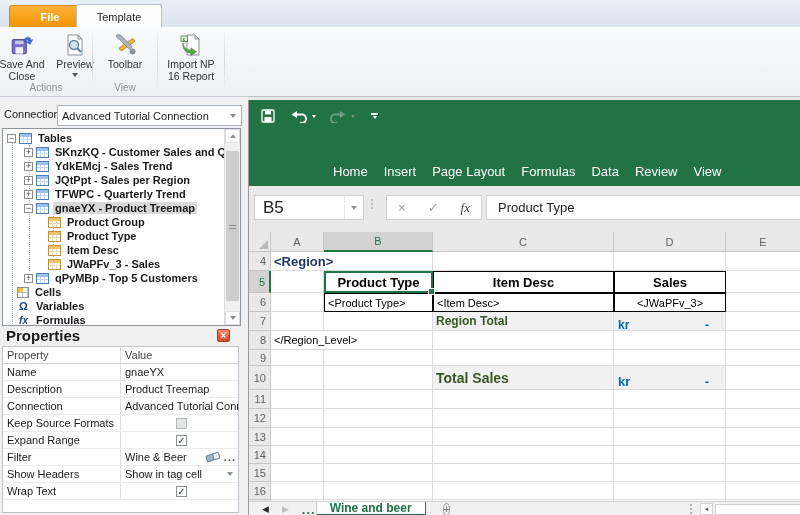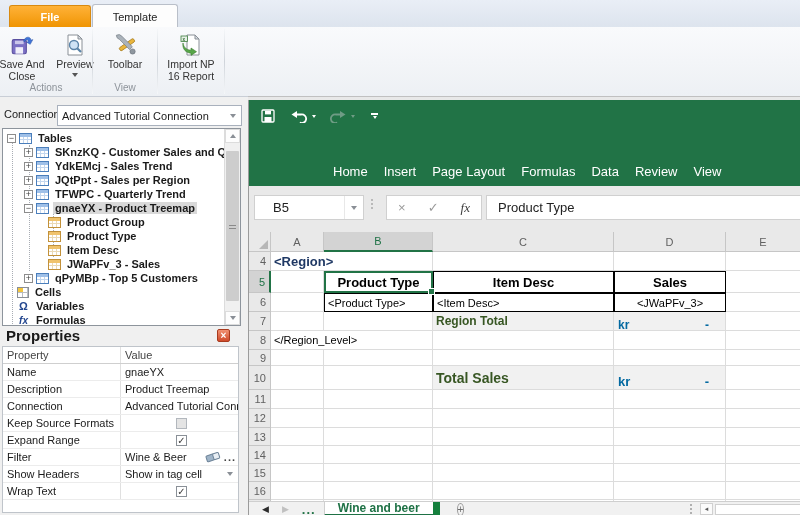--- a/index.html
+++ b/index.html
@@ -2,21 +2,21 @@
 <html><head>
 <meta charset="utf-8">
 <style>
   html,body{margin:0;padding:0;}
   body{font-family:"Liberation Sans","DejaVu Sans",sans-serif;background:#d9d9d9;}
   .app{position:relative;width:800px;height:515px;background:#f0f0f0;overflow:hidden;font-size:11px;color:#1a1a1a;}
 
   
   .tabstrip{position:absolute;left:0;top:0;width:800px;height:27px;background:linear-gradient(#e9eef6,#dde4ee);border-bottom:1px solid #cdd4de;}
   .file-tab{position:absolute;left:9px;top:5px;width:80px;height:22px;border-radius:3px 3px 0 0;background:linear-gradient(#ffb238,#ef9300);border:1px solid #d98a10;border-bottom:none;color:#fff;font-weight:bold;font-size:11px;display:flex;align-items:center;justify-content:center;}
-  .template-tab{position:absolute;left:92px;top:4px;width:84px;height:23px;border-radius:3px 3px 0 0;background:#fdfdfd;border:1px solid #b9bfc9;border-bottom:none;color:#222;font-size:11px;display:flex;align-items:center;justify-content:center;}
+  .template-tab{position:absolute;left:76px;top:4px;width:84px;height:23px;border-radius:3px 3px 0 0;background:#fdfdfd;border:1px solid #b9bfc9;border-bottom:none;color:#222;font-size:11px;display:flex;align-items:center;justify-content:center;}
   .ribbon{position:absolute;left:0;top:27px;width:800px;height:69px;background:linear-gradient(#f9fafc,#edf0f4);border-bottom:1px solid #c9ced6;display:flex;}
   .rgroup{display:flex;flex-direction:column;align-items:center;height:100%;}
   .rgroup .btns{flex:1;display:flex;align-items:flex-start;padding-top:3px;}
   .rgroup .glabel{color:#8d939a;font-size:10px;height:14px;}
   .gsep{width:1px;background:linear-gradient(#f5f7f9,#cfd4da,#f5f7f9);margin:2px 0;}
   .rbtn{display:flex;flex-direction:column;align-items:center;padding:2px 4px 0 4px;}
   .rbtn .ric{width:26px;height:26px;display:flex;align-items:center;justify-content:center;}
   .rbtn .rtext{font-size:10.5px;line-height:11.5px;text-align:center;color:#333;margin-top:1px;}
   .caret-dn{width:0;height:0;border-left:3px solid transparent;border-right:3px solid transparent;border-top:4px solid #555;margin-top:2px;}
 
@@ -78,21 +78,21 @@
   .xlstrip{position:absolute;left:248px;top:96px;width:552px;height:4px;background:#e8e8e8;border-top:1px solid #c0c0c0;}
   .xlribbon{position:absolute;left:0;top:0;width:552px;height:86px;background:#217346;}
   .qat{position:absolute;left:0;top:6px;height:20px;display:flex;align-items:center;}
   .qicon{display:flex;align-items:center;justify-content:center;}
   .qcaret{width:0;height:0;border-left:2.5px solid transparent;border-right:2.5px solid transparent;border-top:3.5px solid #fff;}
   .qcaret.dim{border-top-color:#6f9c85;}
   .xtabs{position:absolute;left:84px;bottom:0;height:30px;display:flex;align-items:center;gap:16px;color:#fff;font-size:13px;}
   .xtab{white-space:nowrap;}
   .fbar{position:absolute;left:0;top:86px;width:552px;height:46px;background:#e9e9e9;}
   .namebox{position:absolute;left:5px;top:9px;width:110px;height:25px;background:#fff;border:1px solid #d0d0d0;box-sizing:border-box;display:flex;align-items:center;}
-  .namebox .nv{flex:1;padding-left:18px;font-size:13px;color:#222;}
+  .namebox .nv{flex:1;padding-left:8px;font-size:17px;color:#222;}
   .namebox .nb{width:18px;display:flex;align-items:center;justify-content:center;border-left:1px solid #e8e8e8;height:100%;}
   .fsep{position:absolute;left:122px;top:13px;display:flex;flex-direction:column;gap:2px;}
   .fsep i{width:2px;height:2px;background:#a8a8a8;border-radius:50%;}
   .fbtns{position:absolute;left:137px;top:9px;width:96px;height:25px;background:#fff;border:1px solid #d0d0d0;box-sizing:border-box;display:flex;align-items:center;justify-content:space-around;}
   .fbtns .fb{color:#9a9a9a;font-size:13px;}
   .fbtns .fx{color:#3d3d3d;font-size:13px;font-family:"Liberation Serif",serif;font-style:italic;}
   .finput{position:absolute;left:237px;top:9px;width:315px;height:25px;background:#fff;border:1px solid #d0d0d0;border-right:none;box-sizing:border-box;display:flex;align-items:center;}
   .finput .fv{padding-left:11px;font-size:13px;color:#222;}
 
   
@@ -120,21 +120,21 @@
   .rt{font-size:12px;}
   .ts{font-size:14px;}
   .money{display:flex;align-items:center;justify-content:space-between;padding:7px 16px 0 4px;color:#0369a1;font-weight:bold;font-size:12px;}
   .money.big{font-size:13px;}
 
   
   .sheetbar{position:absolute;left:0;top:401px;width:552px;height:14px;background:#f1f1f1;border-top:1px solid #cfcfcf;display:flex;align-items:center;z-index:5;box-sizing:content-box;}
   .snav{font-size:9px;color:#2b2b2b;margin-left:13px;}
   .snav.dis{color:#c0c0c0;margin-left:13px;}
   .soverflow{color:#217346;font-weight:bold;font-size:13px;margin-left:13px;letter-spacing:1px;}
-  .stab{height:14px;background:#fff;border-left:1px solid #cfcfcf;border-right:7px solid #15803d;border-bottom:2px solid #1e7145;box-sizing:border-box;display:flex;align-items:center;padding:0 13px;margin-left:8px;color:#1e7145;font-weight:bold;font-size:12px;white-space:nowrap;}
+  .stab{height:14px;background:#fff;border-left:1px solid #cfcfcf;border-right:1px solid #15803d;border-bottom:2px solid #1e7145;box-sizing:border-box;display:flex;align-items:center;padding:0 13px;margin-left:0;color:#1e7145;font-weight:bold;font-size:12px;white-space:nowrap;}
   .saddwrap{margin-left:17px;}
   .sadd{width:12px;height:12px;border:1px solid #9a9a9a;border-radius:50%;color:#6b6b6b;font-size:10px;line-height:10px;text-align:center;box-sizing:border-box;}
   .sdots{margin-left:auto;display:flex;flex-direction:column;gap:2px;margin-right:8px;}
   .sdots i{width:2px;height:2px;background:#9a9a9a;border-radius:50%;}
   .hminibtn{width:13px;height:12px;background:#fbfbfb;border:1px solid #d0d0d0;box-sizing:border-box;display:flex;align-items:center;justify-content:center;font-size:7px;color:#5a5a5a;}
   .htrack{width:86px;height:11px;background:#fff;border:1px solid #d0d0d0;box-sizing:border-box;margin-left:2px;}
 </style>
 </head>
 <body>
 

